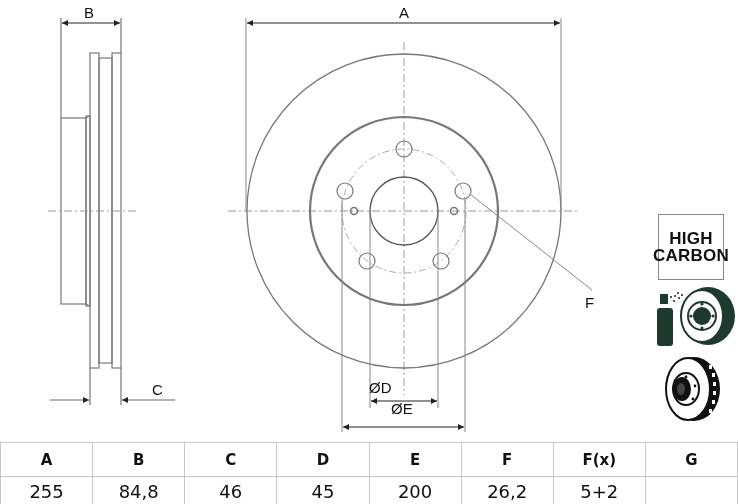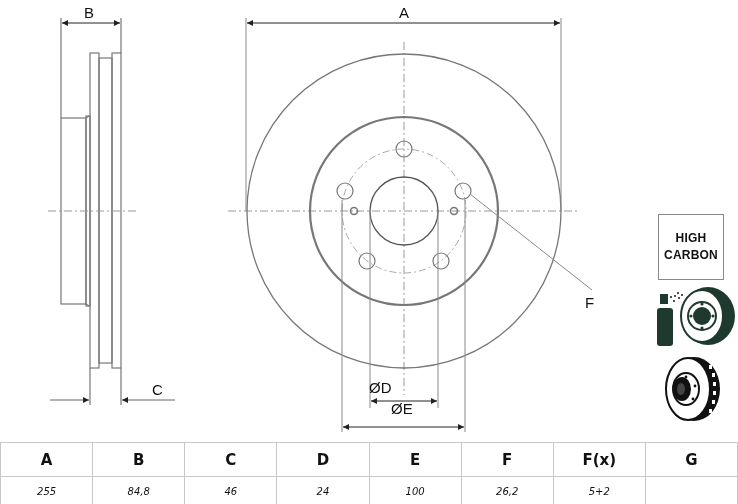--- a/index.html
+++ b/index.html
@@ -2,27 +2,27 @@
 <html><head>
 <meta charset="utf-8">
 <style>
   html, body { margin: 0; padding: 0; background: #ffffff; }
   body { width: 738px; height: 504px; position: relative; overflow: hidden;
          font-family: "Liberation Sans", sans-serif; color: #111; }
   #drawing { position: absolute; left: 0; top: 0; }
   .lbl { position: absolute; font-family: "Liberation Sans", sans-serif; font-size: 15px; color: #111; }
   .hc-box { position: absolute; left: 658px; top: 214px; width: 66px; height: 66px;
             border: 1px solid #888; box-sizing: border-box; display: flex; flex-direction: column;
-            align-items: center; justify-content: center; font-weight: bold; font-size: 12px;
+            align-items: center; justify-content: center; font-weight: bold; font-size: 17px;
             line-height: 17px; letter-spacing: 0.2px; }
   table.spec { position: absolute; left: 0; top: 442px; width: 738px; border-collapse: collapse;
                table-layout: fixed; font-family: "DejaVu Sans", sans-serif; }
   table.spec td { border: 1px solid #c8c8c8; text-align: center; height: 30px; padding: 0; }
   table.spec tr.hdr td { font-weight: bold; font-size: 15px; height: 33px; }
-  table.spec tr.val td { font-size: 10px; height: 28px; font-style: italic; }
+  table.spec tr.val td { font-size: 18px; height: 28px; }
 </style>
 </head>
 <body>
 
 <svg id="drawing" width="738" height="440" viewBox="0 0 738 440" xmlns="http://www.w3.org/2000/svg">
   <defs>
     <marker id="arr" viewBox="0 0 10 10" refX="10" refY="5" markerWidth="9" markerHeight="6" orient="auto-start-reverse">
       <path d="M0,0 L10,5 L0,10 z" fill="#222"></path>
     </marker>
   </defs>
@@ -163,20 +163,20 @@
     <td>D</td>
     <td>E</td>
     <td>F</td>
     <td>F(x)</td>
     <td>G</td>
   </tr>
   <tr class="val">
     <td>255</td>
     <td>84,8</td>
     <td>46</td>
-    <td>24</td>
-    <td>100</td>
+    <td>45</td>
+    <td>200</td>
     <td>26,2</td>
     <td>5+2</td>
     <td></td>
   </tr>
 </tbody>
   </table>
 
 </body></html>

